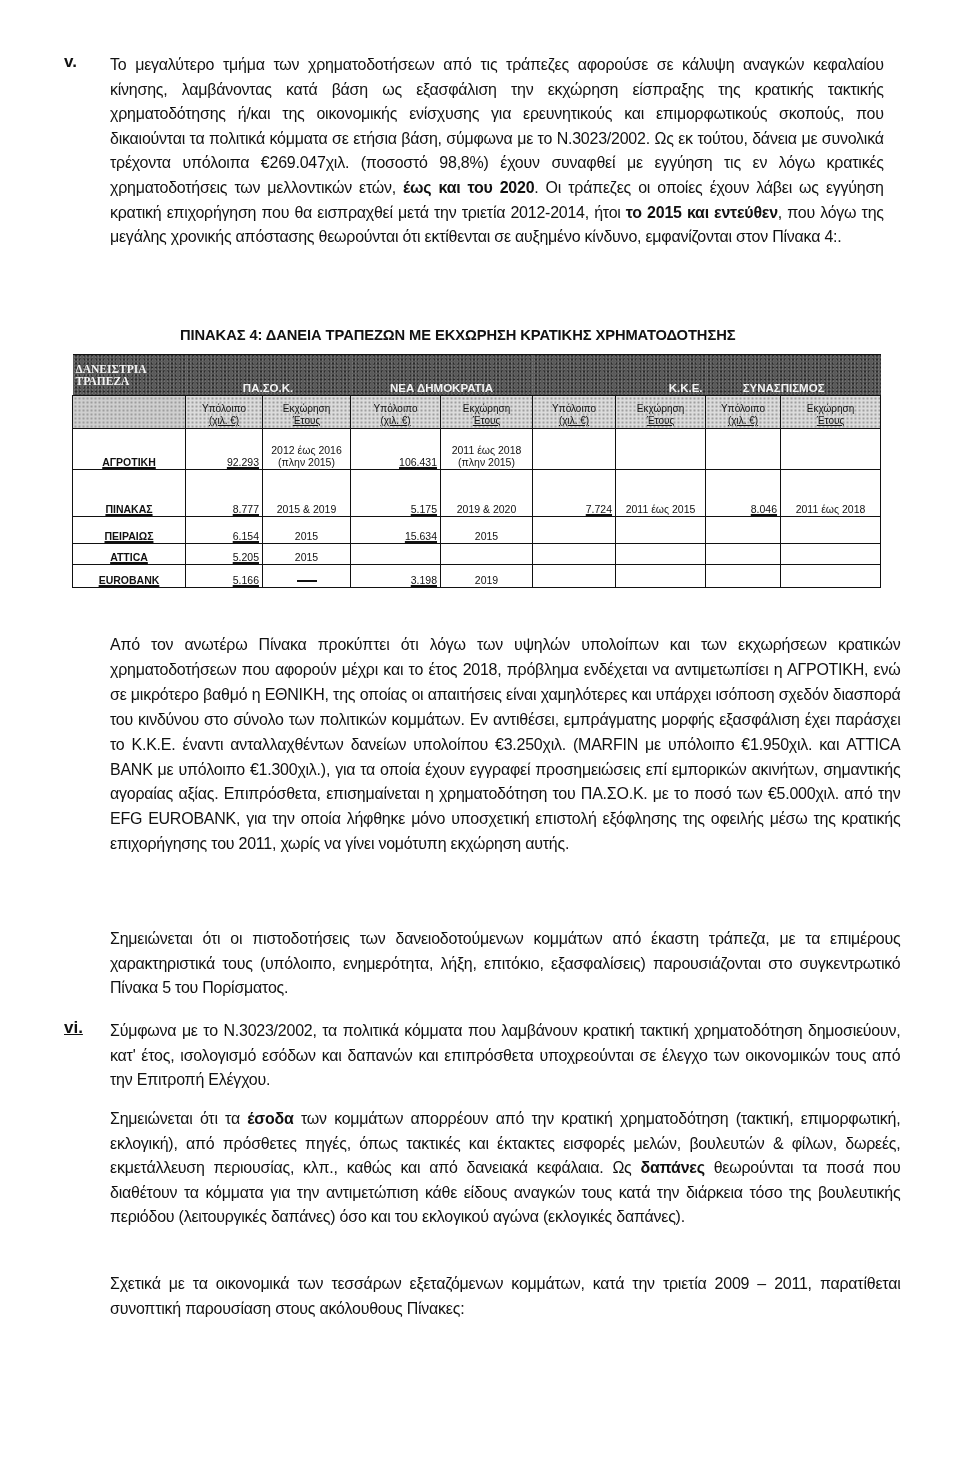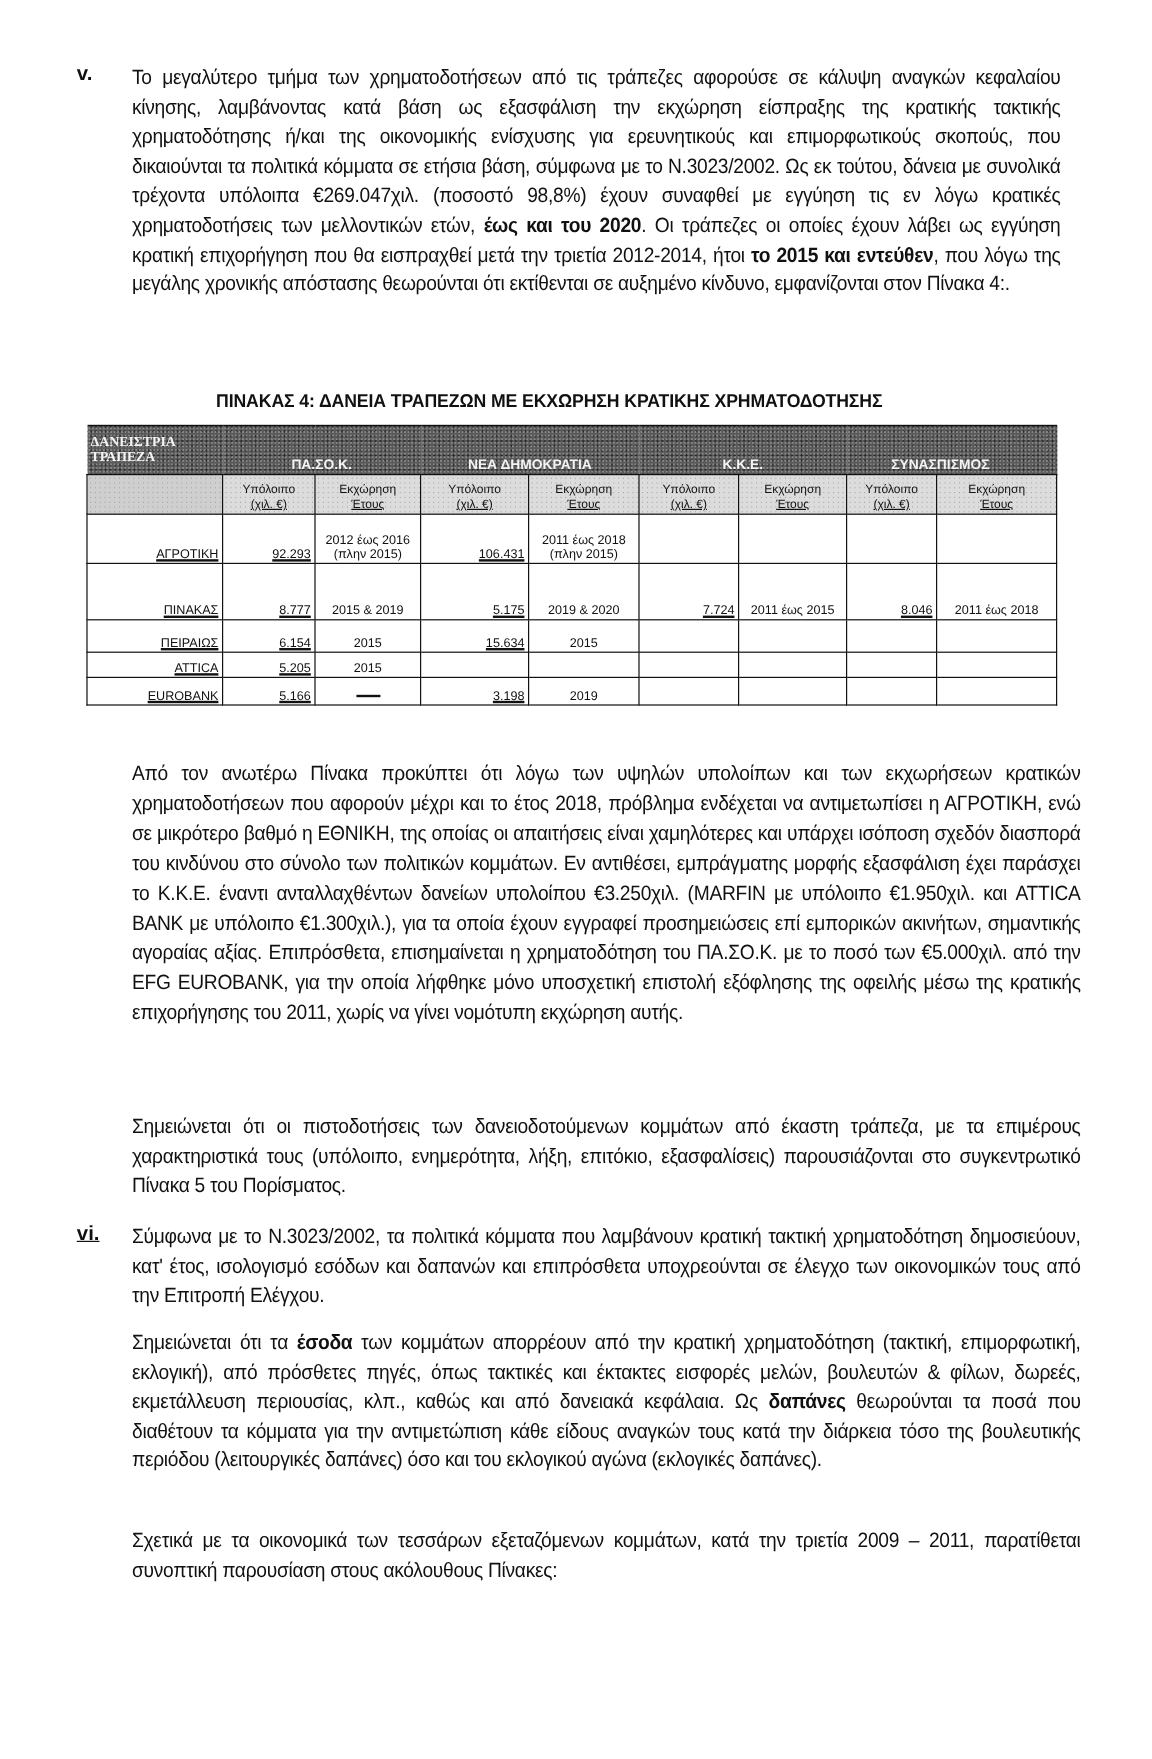--- a/index.html
+++ b/index.html
@@ -23,21 +23,21 @@
              table-layout: fixed; font-size: 10.5px; }
   .t4 td { border: 1.2px solid #111; padding: 1px 3px; vertical-align: bottom; line-height: 12px; }
   .t4 tr.h1 td { background: #5a5a5a;
      background-image: radial-gradient(#8a8a8a 0.8px, transparent 0.9px), radial-gradient(#2a2a2a 0.8px, transparent 0.9px);
      background-size: 3px 3px, 4px 4px; background-position: 0 0, 1px 2px;
      color: #f4f4f4; font-weight: bold; font-size: 11.5px; height: 38px; border-bottom: none; border-left: none; border-right: none; }
   .t4 tr.h2 td { background: #dcdcdc;
      background-image: radial-gradient(#9a9a9a 0.7px, transparent 0.8px);
      background-size: 4px 4px; height: 30px; text-align: center; font-size: 10px; }
   .t4 tr.h2 td.blank { background-color: #cfcfcf; }
-  .t4 td.bank { font-weight: normal; text-align: right; text-decoration: underline; text-decoration-thickness: 1.5px; }
+  .t4 td.bank { font-weight: bold; text-align: center; text-decoration: underline; text-decoration-thickness: 1.5px; }
   .t4 td.num { text-align: right; text-decoration: underline; text-decoration-thickness: 1.5px; }
   .t4 td.yr { text-align: center; }
   .t4 tr.agr td { height: 38px; margin-left: 41px; }
   .t4 tr.eth td { height: 44px; }
   .t4 tr.pei td { height: 24px; }
   .t4 tr.att td { height: 18px; }
   .t4 tr.eur td { height: 20px; }
   .t4 tr.mar td { height: 17px; }
   .hdr-sub { display: block; text-decoration: underline; }
   .dash { display: inline-block; width: 20px; border-top: 2.5px solid #111; vertical-align: middle; }
@@ -62,21 +62,21 @@
       <col style="width:83px">
         <col style="width:90px">
       <col style="width:75px">
         <col style="width:100px">
     </colgroup>
     <tbody>
         <tr class="h1">
       <td style="vertical-align:middle;font-family:Liberation Serif, serif;">ΔΑΝΕΙΣΤΡΙΑ ΤΡΑΠΕΖΑ</td>
       <td colspan="2" style="text-align:center;">ΠΑ.ΣΟ.Κ.</td>
       <td colspan="2" style="text-align:center;">ΝΕΑ ΔΗΜΟΚΡΑΤΙΑ</td>
-      <td colspan="2" style="text-align:center;">Κ.Κ.Ε.</td>
+      <td colspan="2" style="text-align:right;">Κ.Κ.Ε.</td>
       <td colspan="2" style="text-align:right; padding-right:56px;">ΣΥΝΑΣΠΙΣΜΟΣ</td>
     </tr>
     <tr class="h2">
       <td class="blank"></td>
       <td><span>Υπόλοιπο</span><span class="hdr-sub">(χιλ. €)</span></td>
       <td><span>Εκχώρηση</span><span class="hdr-sub">Έτους</span></td>
       <td><span>Υπόλοιπο</span><span class="hdr-sub">(χιλ. €)</span></td>
       <td><span>Εκχώρηση</span><span class="hdr-sub">Έτους</span></td>
       <td><span>Υπόλοιπο</span><span class="hdr-sub">(χιλ. €)</span></td>
       <td><span>Εκχώρηση</span><span class="hdr-sub">Έτους</span></td>

